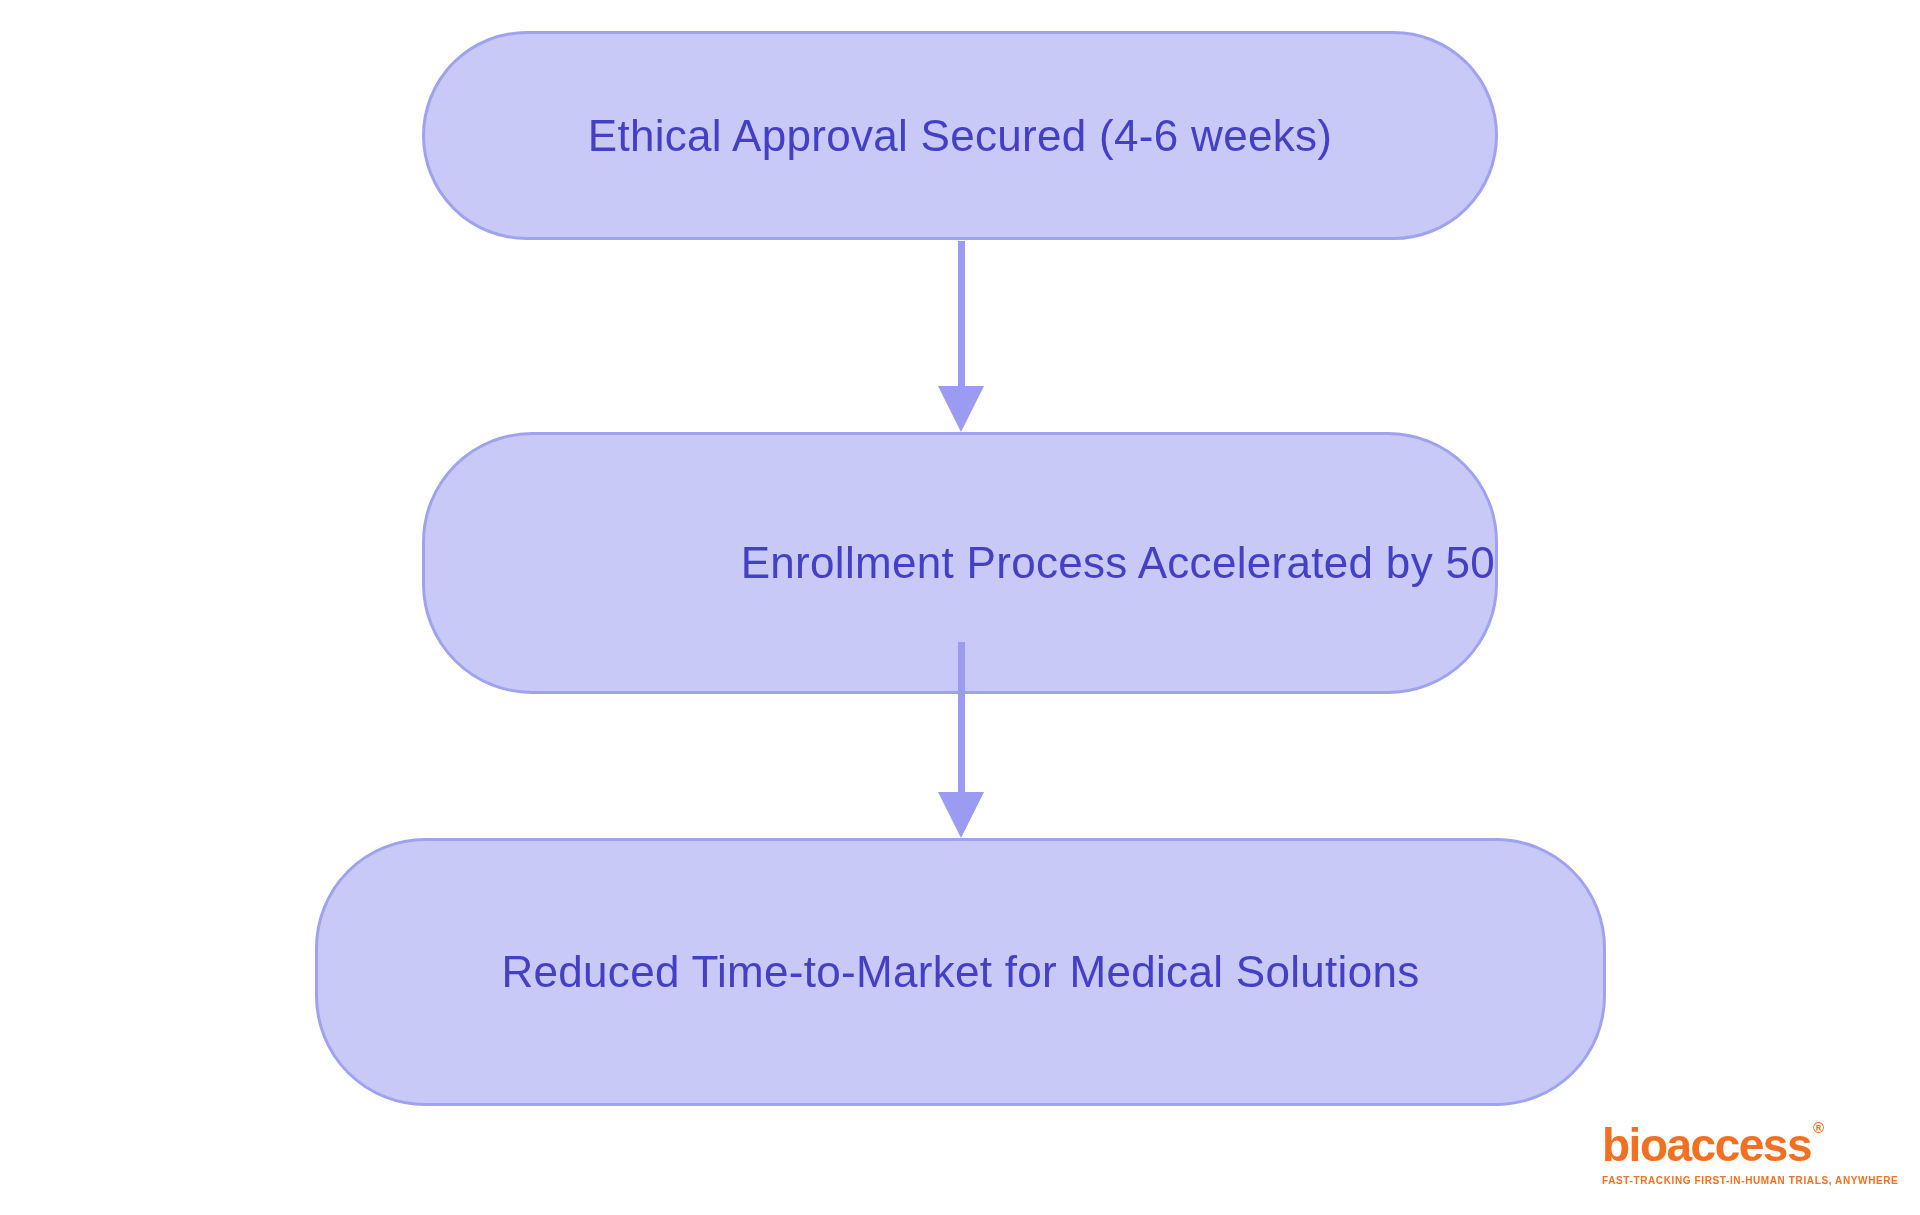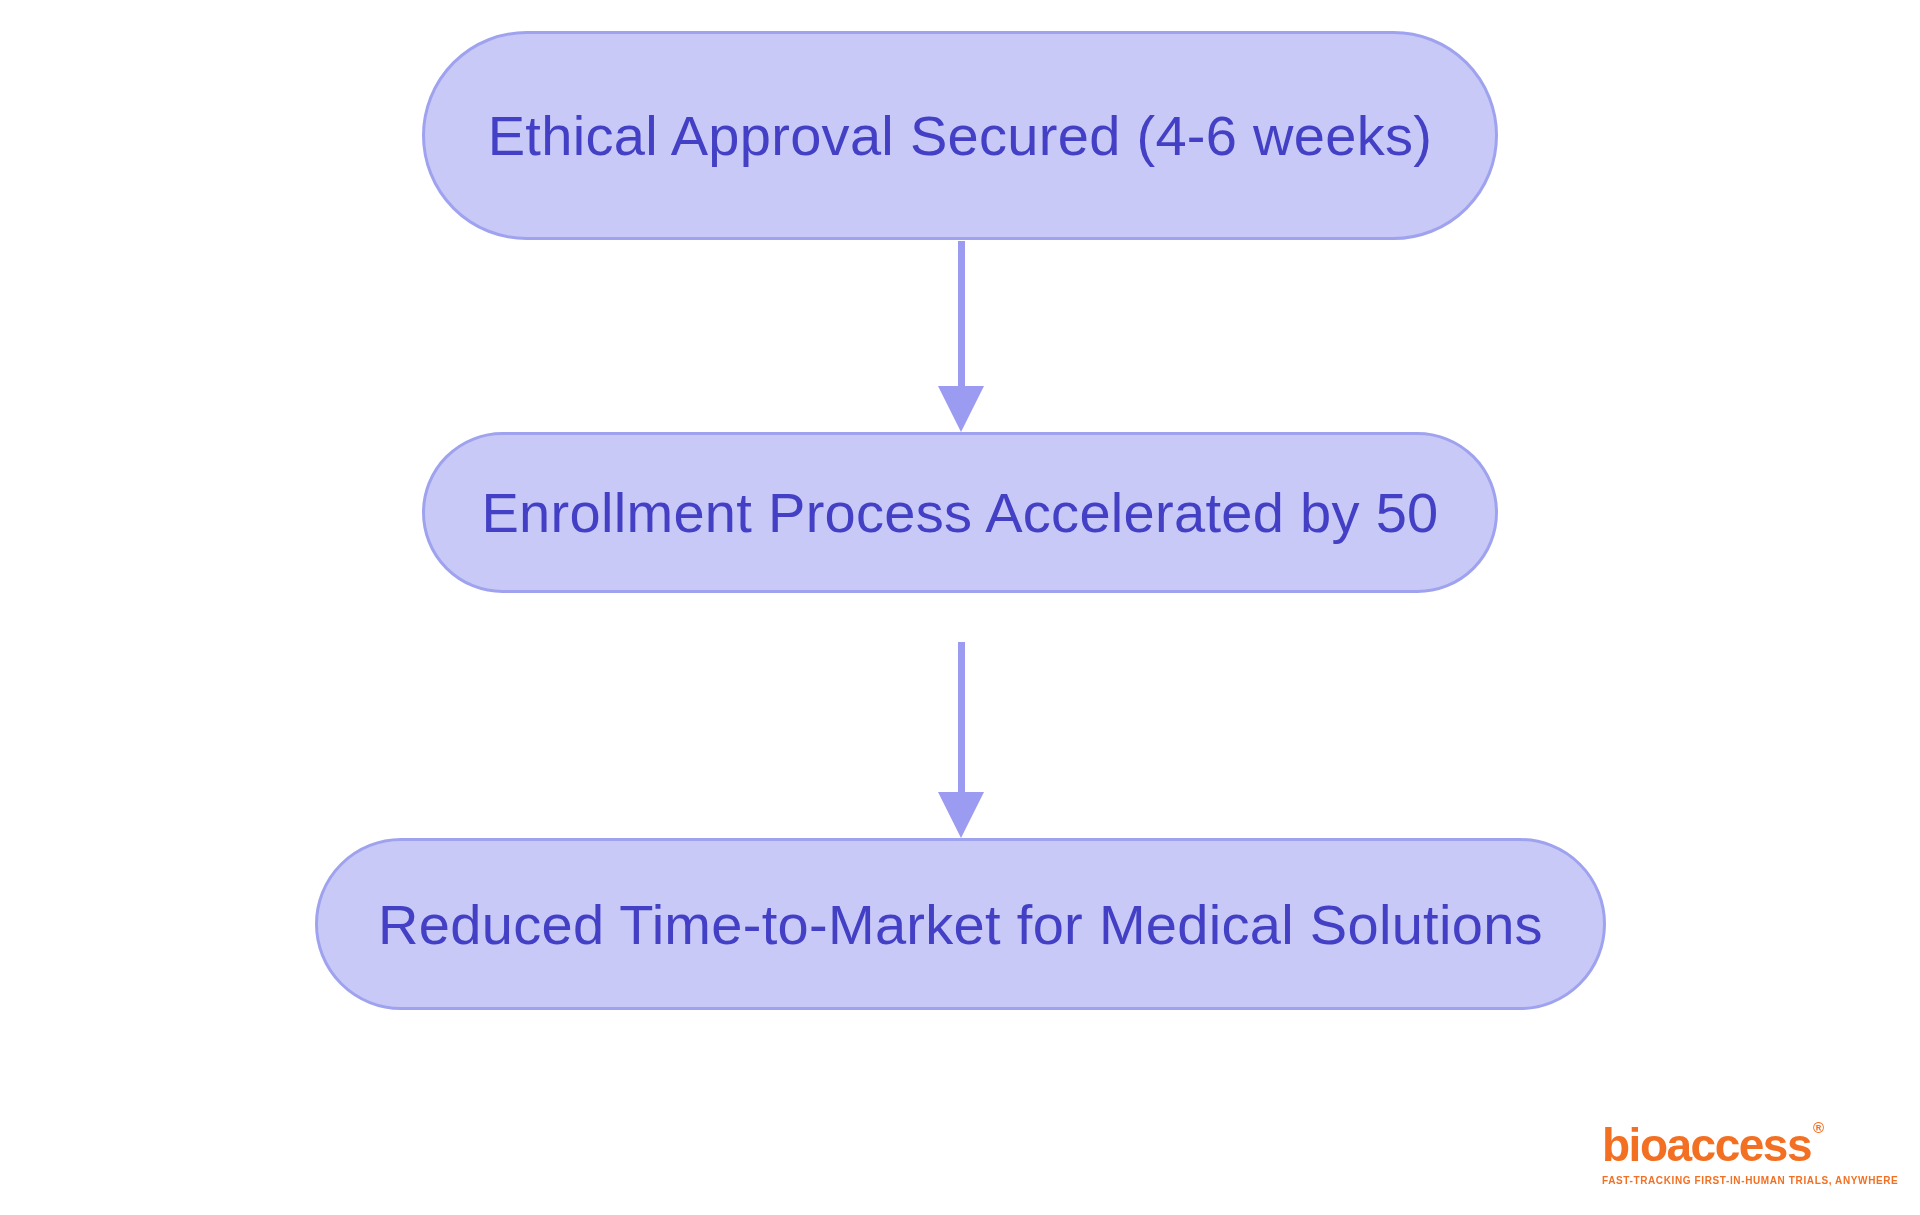--- a/index.html
+++ b/index.html
@@ -18,27 +18,27 @@
   .node {
     position: absolute;
     display: flex;
     align-items: center;
     justify-content: center;
     box-sizing: border-box;
     background: var(--node-fill, #c9c9f7);
     border: 3px solid var(--node-border, #9fa3ef);
     border-radius: 110px;
     color: var(--node-text, #4340c6);
-    font-size: 56px;
+    font-size: 44px;
     letter-spacing: 0.3px;
     text-align: center;
   }
   .node1 { left: 422px; top: 31px;  width: 1076px; height: 209px; }
-  .node2 { left: 422px; top: 432px; width: 1076px; height: 161px; }
-  .node3 { left: 315px; top: 838px; width: 1291px; height: 172px; }
+  .node2 { left: 422px; top: 432px; width: 1076px; height: 262px; justify-content: flex-end; }
+  .node3 { left: 315px; top: 838px; width: 1291px; height: 268px; }
 
   .connector {
     position: absolute;
     left: 938px;           
     width: 46px;
     display: flex;
     flex-direction: column;
     align-items: center;
   }
   .connector1 { top: 241px; height: 191px; }

